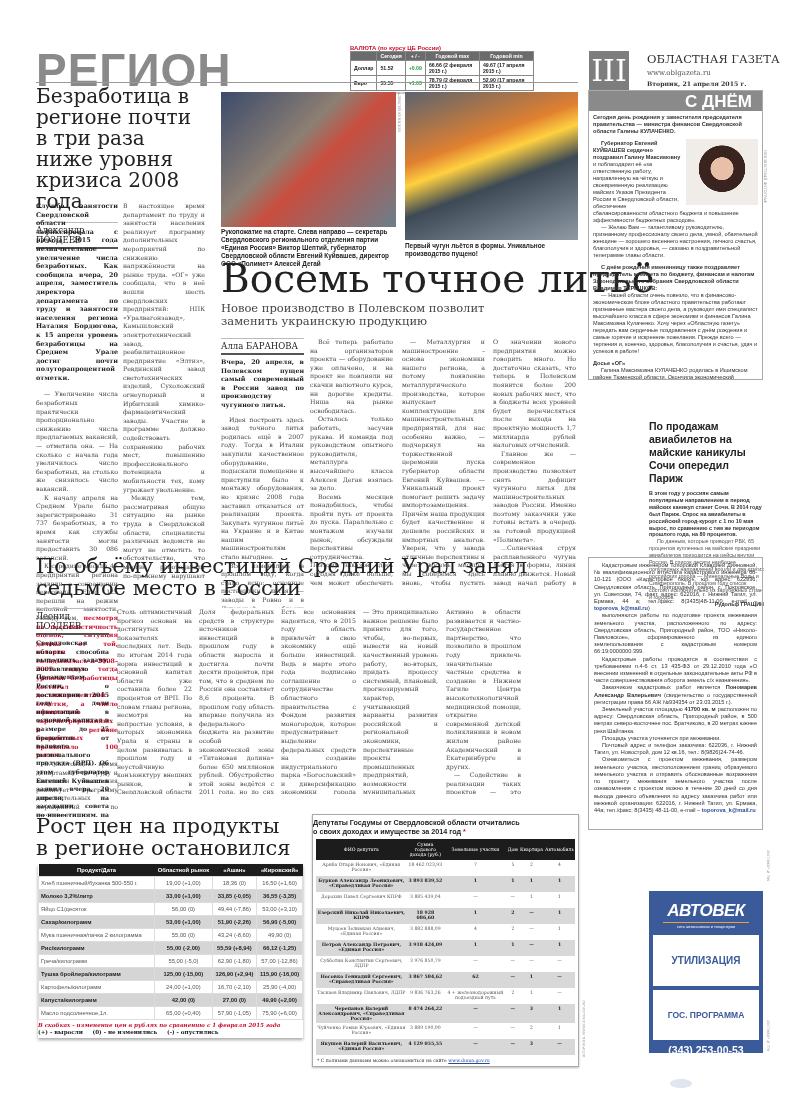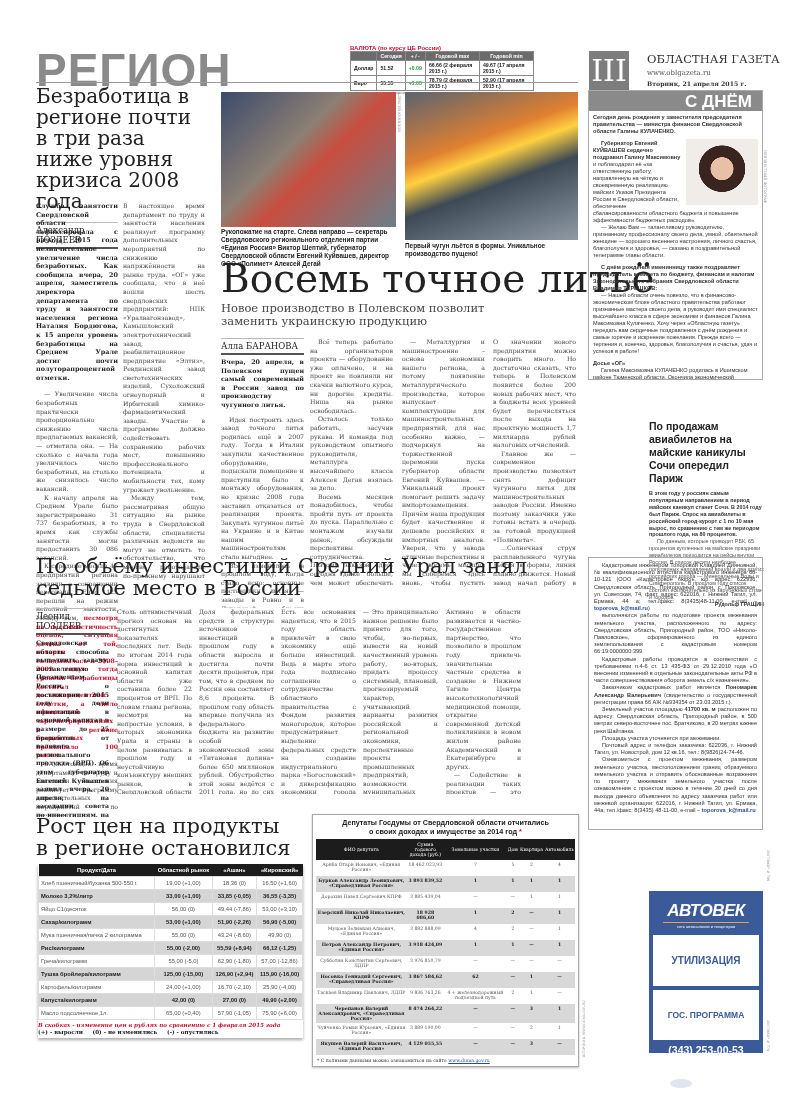--- a/index.html
+++ b/index.html
@@ -272,21 +272,21 @@
           <td>57,90 (-1,05)</td>
           <td>75,90 (+6,00)</td>
         </tr>
       </tbody>
   </table>
   <div style="font-family:'DejaVu Serif',serif;font-style:italic;font-size:5.6px;color:#c8102e;font-weight:bold;padding:2px 0 0">В скобках - изменение цен в рублях по сравнению с 1 февраля 2015 года</div>
   <div style="font-family:'DejaVu Serif',serif;font-size:5.6px;font-weight:bold;color:#222;padding:1px 0 3px;white-space:pre">(+) - выросли     (0) - не изменились     (-) - опустились</div>
 </div>
 
 <div class="abs bd" style="left:312px;top:814px;width:267px;background:#fff;box-shadow:0 1px 2px #bbb">
-  <div class="sans" style="text-align:center;font-weight:bold;font-size:7.2px;line-height:9px;color:#222;padding:3px 0">
+  <div class="sans" style="text-align:left;font-weight:bold;font-size:7.2px;line-height:9px;color:#222;padding:3px 0">
     <div>Депутаты Госдумы от Свердловской области отчитались</div>
     <div><span>о своих доходах и имуществе за 2014 год</span> <span style="color:#c8102e">*</span></div>
   </div>
   <div style="padding:0 3px">
   <table class="dtab">
     <thead>
       <tr>
         <th style="width:35%">ФИО депутата</th>
         <th>Сумма годового дохода (руб.)</th>
         <th>Земельные участки</th>

